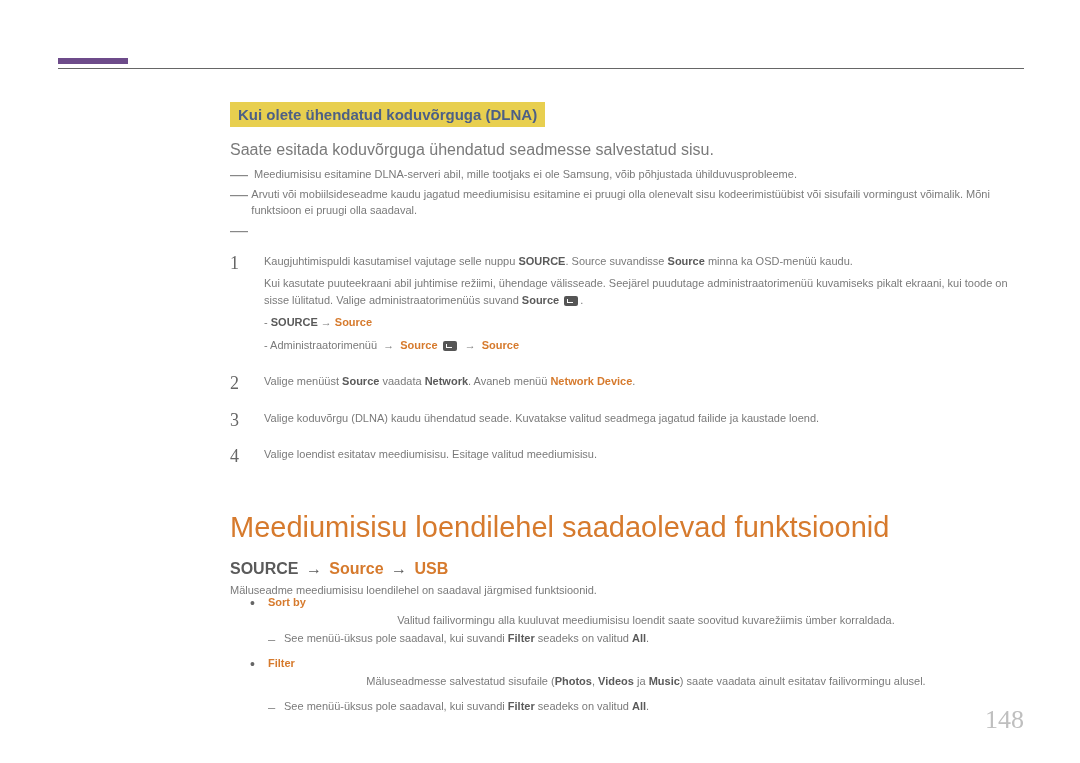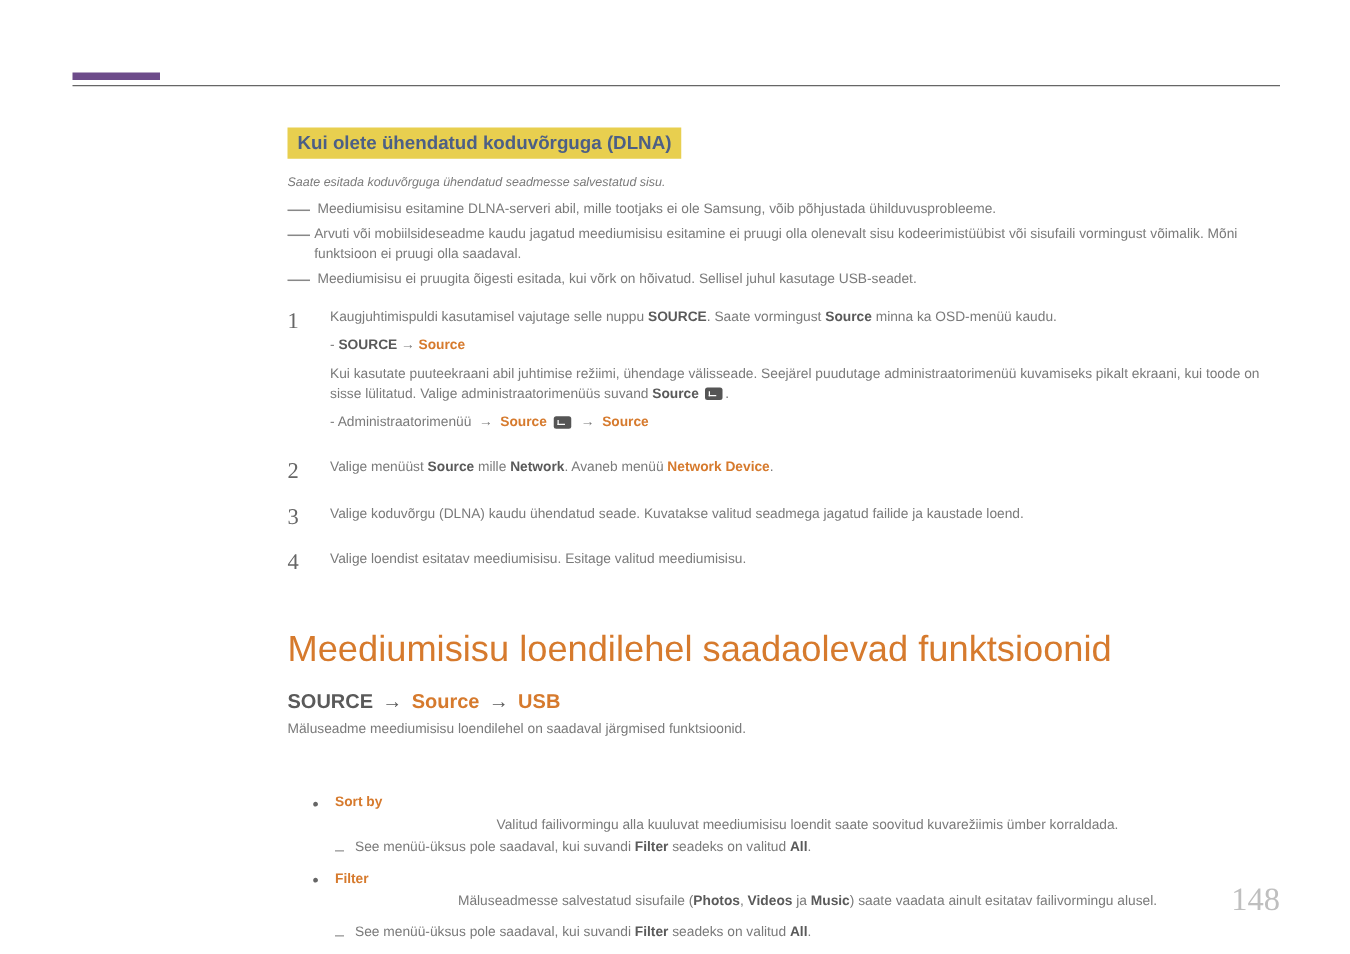--- a/index.html
+++ b/index.html
@@ -36,24 +36,23 @@
   .section-title {
     display: inline-block;
     background: #e8cf4f;
     color: #4c5f86;
     font-weight: bold;
     font-size: 15px;
     padding: 4px 8px;
     margin-bottom: 14px;
   }
   .intro {
-    font-size: 10px;
+    font-size: 16px;
     color: #7a7a7a;
     margin-bottom: 8px;
-    font-style: italic;
   }
   .note-list { margin-bottom: 14px; }
   .note-item {
     display: flex;
     font-size: 11px;
     color: #7a7a7a;
     line-height: 1.45;
     margin-bottom: 4px;
   }
   .dash {
@@ -112,21 +111,21 @@
     margin-bottom: 16px;
   }
   .path-line {
     font-size: 16px;
     margin-bottom: 6px;
   }
   .desc {
     font-size: 11px;
     color: #7a7a7a;
   }
-  .bullets { padding-left: 20px; margin-top: 47px; }
+  .bullets { padding-left: 20px; }
   .bullet-item { margin-bottom: 10px; font-size: 11px; color: #7a7a7a; }
   .bullet-head {
     position: relative;
     padding-left: 18px;
     margin-bottom: 4px;
   }
   .bullet-head::before {
     content: "•";
     position: absolute;
     left: 0;
@@ -171,48 +170,47 @@
     <div class="note-item">
       <span class="dash">―</span>
       <span>Meediumisisu esitamine DLNA-serveri abil, mille tootjaks ei ole Samsung, võib põhjustada ühilduvusprobleeme.</span>
     </div>
     <div class="note-item">
       <span class="dash">―</span>
       <span>Arvuti või mobiilsideseadme kaudu jagatud meediumisisu esitamine ei pruugi olla olenevalt sisu kodeerimistüübist või sisufaili vormingust võimalik. Mõni funktsioon ei pruugi olla saadaval.</span>
     </div>
     <div class="note-item">
       <span class="dash">―</span>
-      <span>Meediumisisu ei pruugita õigesti esitada, kui võrk on hõivatud. Sellisel juhul kasutage USB-seadet.</span>
     </div>
   </div>
 
   <div class="steps">
     <div class="step">
       <div class="step-num">1</div>
       <div class="step-body">
         <p>
-          <span>Kaugjuhtimispuldi kasutamisel vajutage selle nuppu </span><span class="b">SOURCE</span><span>. Saate vormingust </span><span class="b">Source</span><span> minna ka OSD-menüü kaudu.</span>
+          <span>Kaugjuhtimispuldi kasutamisel vajutage selle nuppu </span><span class="b">SOURCE</span><span>. Source suvandisse </span><span class="b">Source</span><span> minna ka OSD-menüü kaudu.</span>
+        </p>
+        <p>
+          <span>Kui kasutate puuteekraani abil juhtimise režiimi, ühendage välisseade. Seejärel puudutage administraatorimenüü kuvamiseks pikalt ekraani, kui toode on sisse lülitatud. Valige administraatorimenüüs suvand </span><span class="b">Source</span>&nbsp;<span class="chip"></span>.
         </p>
         <p>
           <span>- </span><span class="b">SOURCE</span><span class="arrow">→</span><span class="orange">Source</span>
         </p>
         <p>
-          <span>Kui kasutate puuteekraani abil juhtimise režiimi, ühendage välisseade. Seejärel puudutage administraatorimenüü kuvamiseks pikalt ekraani, kui toode on sisse lülitatud. Valige administraatorimenüüs suvand </span><span class="b">Source</span>&nbsp;<span class="chip"></span>.
-        </p>
-        <p>
           <span>- Administraatorimenüü </span><span class="arrow">→</span> <span class="orange">Source</span> <span class="chip"></span> <span class="arrow">→</span> <span class="orange">Source</span>
         </p>
       </div>
     </div>
 
     <div class="step">
       <div class="step-num">2</div>
       <div class="step-body">
         <p>
-          <span>Valige menüüst </span><span class="b">Source</span><span> mille </span><span class="b">Network</span><span>. Avaneb menüü </span><span class="orange">Network Device</span><span>.</span>
+          <span>Valige menüüst </span><span class="b">Source</span><span> vaadata </span><span class="b">Network</span><span>. Avaneb menüü </span><span class="orange">Network Device</span><span>.</span>
         </p>
       </div>
     </div>
 
     <div class="step">
       <div class="step-num">3</div>
       <div class="step-body">
         <p>Valige koduvõrgu (DLNA) kaudu ühendatud seade. Kuvatakse valitud seadmega jagatud failide ja kaustade loend.</p>
       </div>
     </div>

